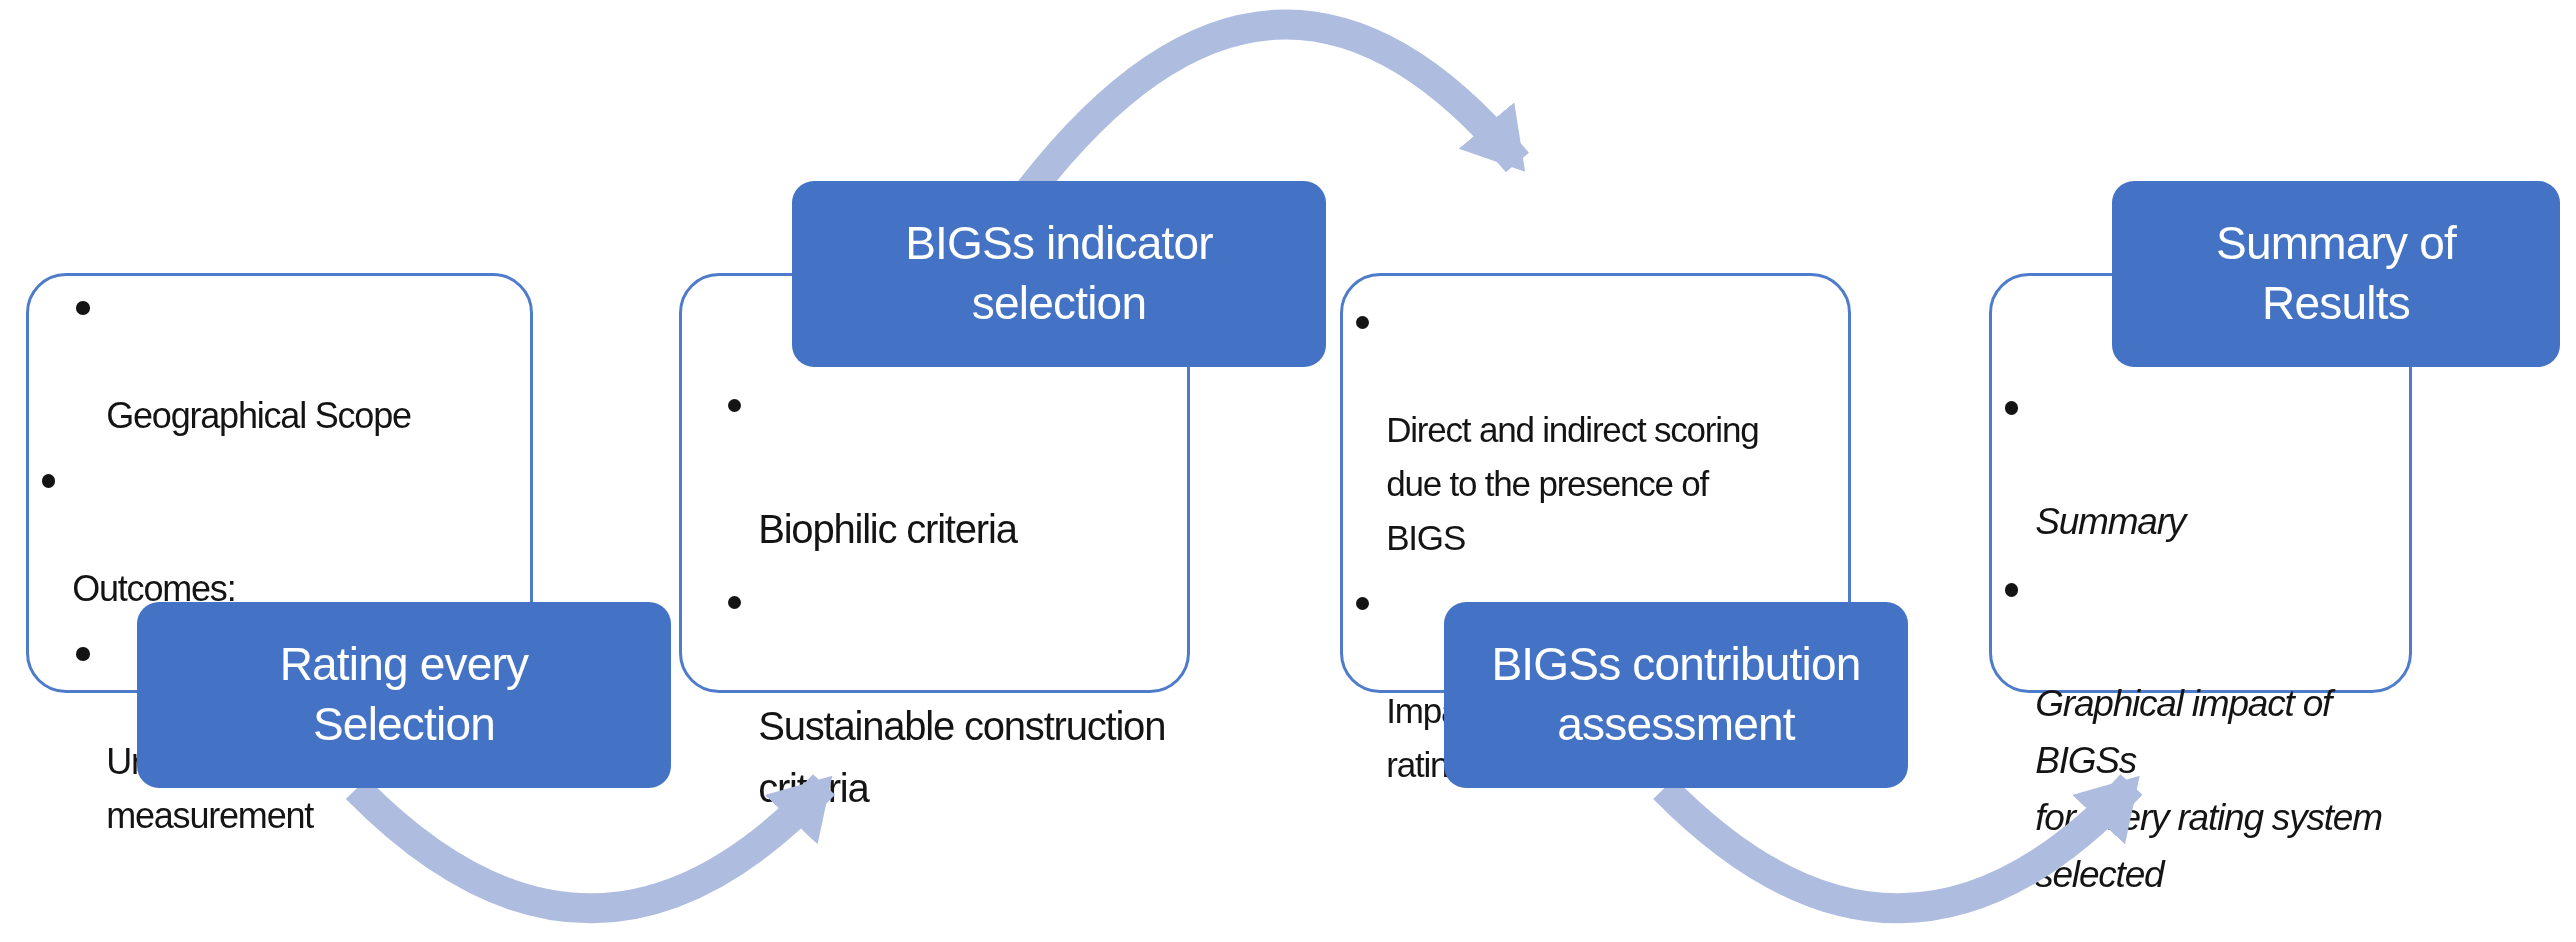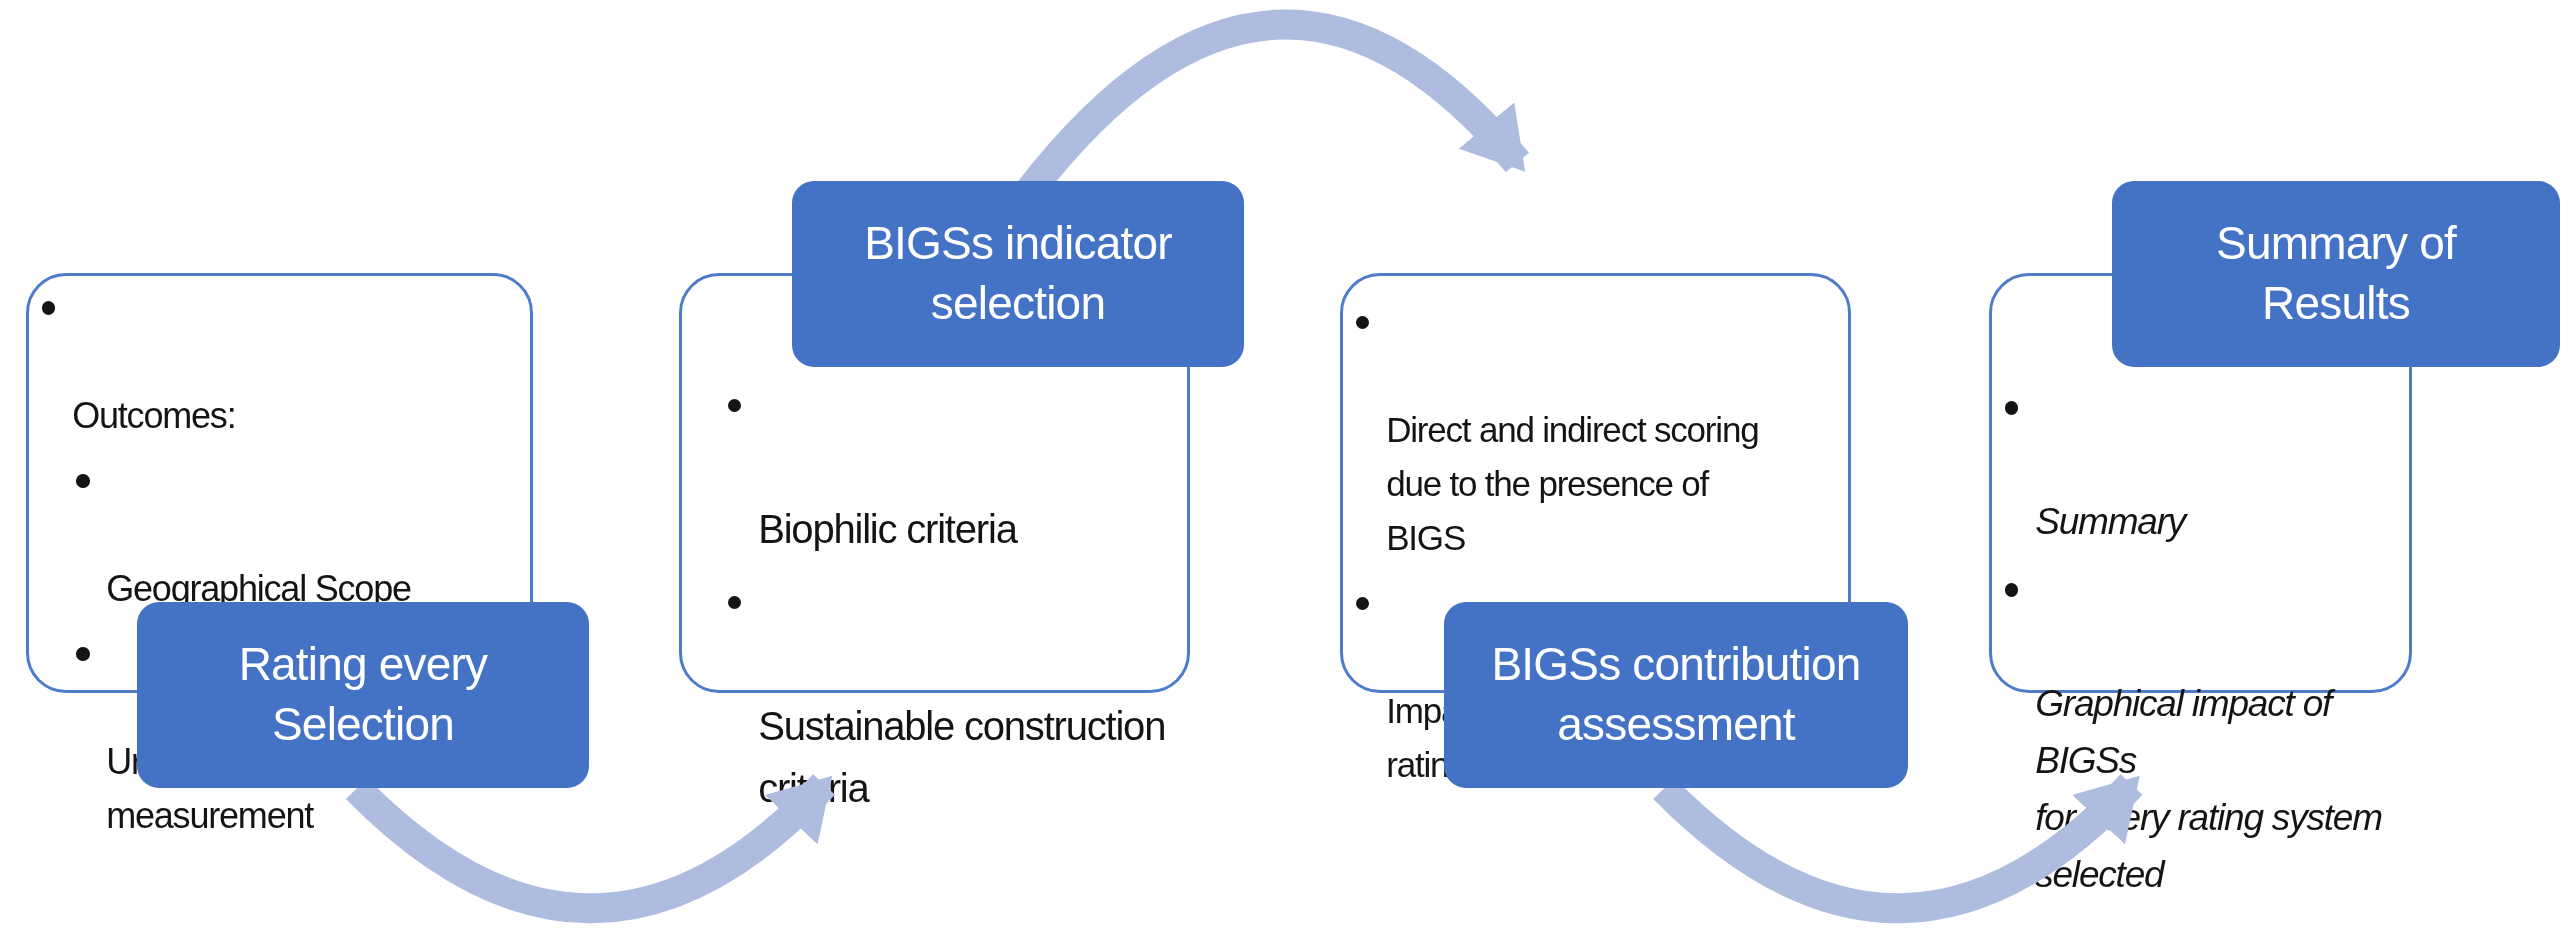--- a/index.html
+++ b/index.html
@@ -27,21 +27,21 @@
     border-radius:40px;
     background:transparent;
     box-sizing:border-box;
     z-index:1;
   }
   .stage-1 .content-box{left:26px;width:507px;}
   .stage-2 .content-box{left:679px;width:511px;padding-left:33px;}
   .stage-3 .content-box{left:1340px;width:511px;}
   .stage-4 .content-box{left:1989px;width:423px;font-style:italic;}
   .title-box{
-    position:absolute;width:452px;height:186px;
+    position:absolute;width:534px;height:186px;
     background:var(--title-fill);
     border-radius:22px;
     color:var(--title-text);
     display:flex;align-items:center;justify-content:center;
     text-align:center;
     font-size:46px;line-height:1.3;
     letter-spacing:-0.8px;
     white-space:pre-line;
     z-index:3;
   }
@@ -91,28 +91,28 @@
     </defs>
     <path class="arrow-path" d="M1300,240 Q1610,-160 1915,205" marker-end="url(#ah)"></path>
     <path class="arrow-path" d="M450,995 Q750,1300 1040,990" marker-end="url(#ah)"></path>
     <path class="arrow-path" d="M2100,995 Q2400,1300 2690,990" marker-end="url(#ah)"></path>
   </svg>
 
   <section class="stage stage-1">
     <div class="content-box">
       <ul class="bullets">
 
+          <li class="bullet-item level-2">
+            <span class="dot"></span>
+            <span class="bullet-text">Geographical Scope</span>
+          </li>
+
           <li class="bullet-item level-1">
             <span class="dot"></span>
             <span class="bullet-text">Outcomes:</span>
-          </li>
-
-          <li class="bullet-item level-2">
-            <span class="dot"></span>
-            <span class="bullet-text">Geographical Scope</span>
           </li>
 
           <li class="bullet-item level-2">
             <span class="dot"></span>
             <span class="bullet-text">Urban-level
 measurement</span>
           </li>
         </ul>
     </div>
     <div class="title-box">

